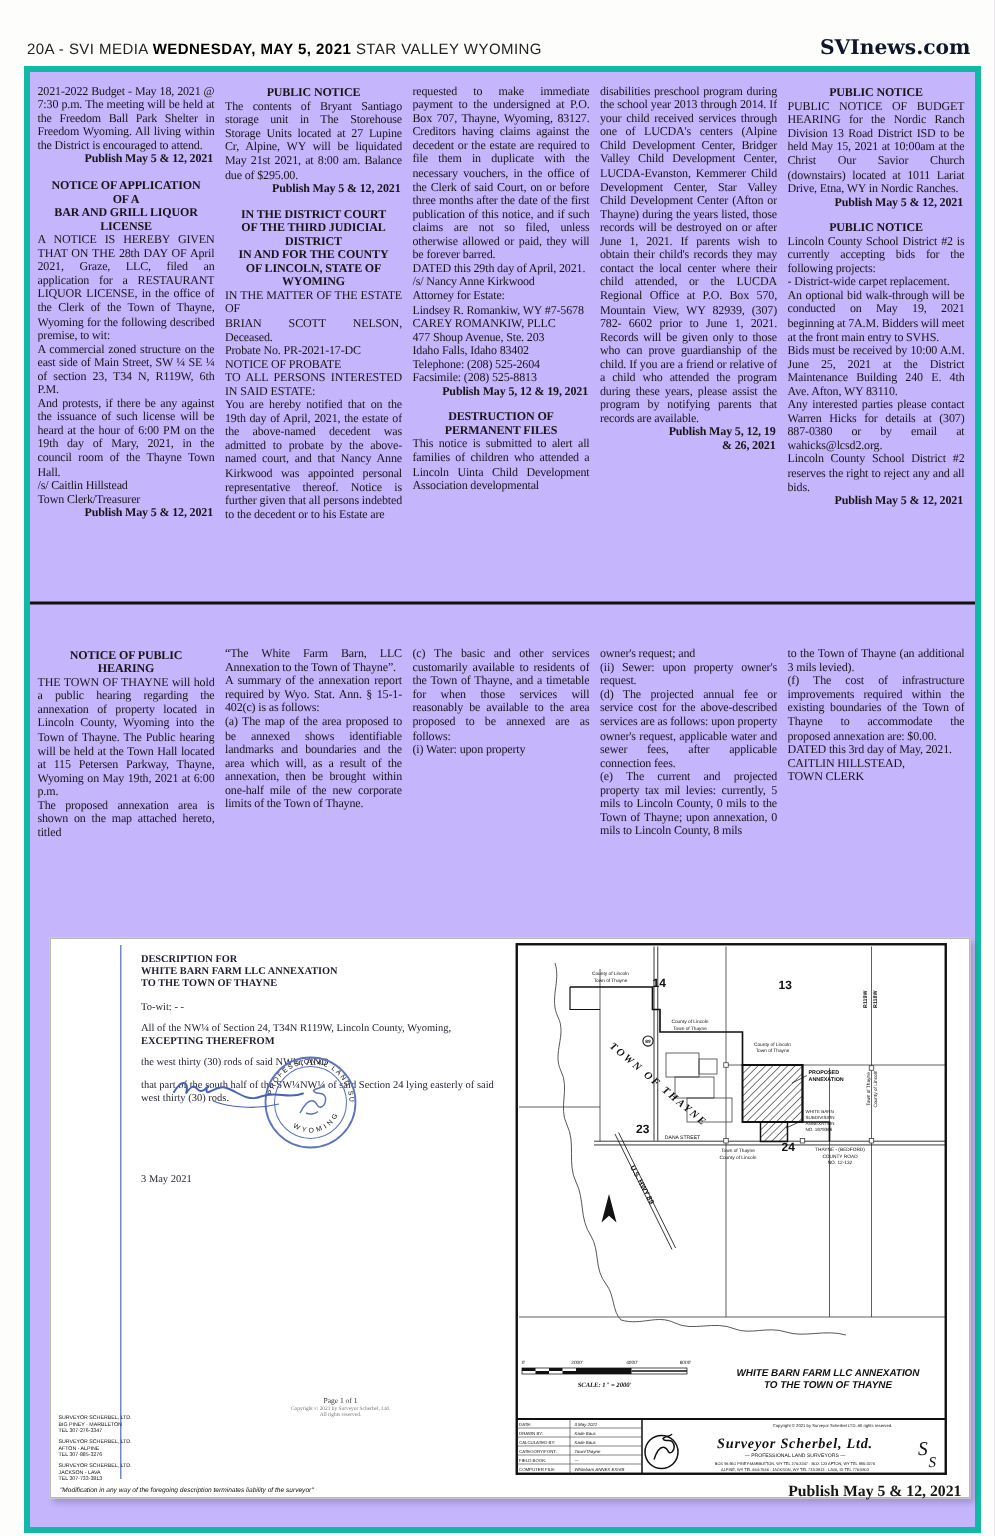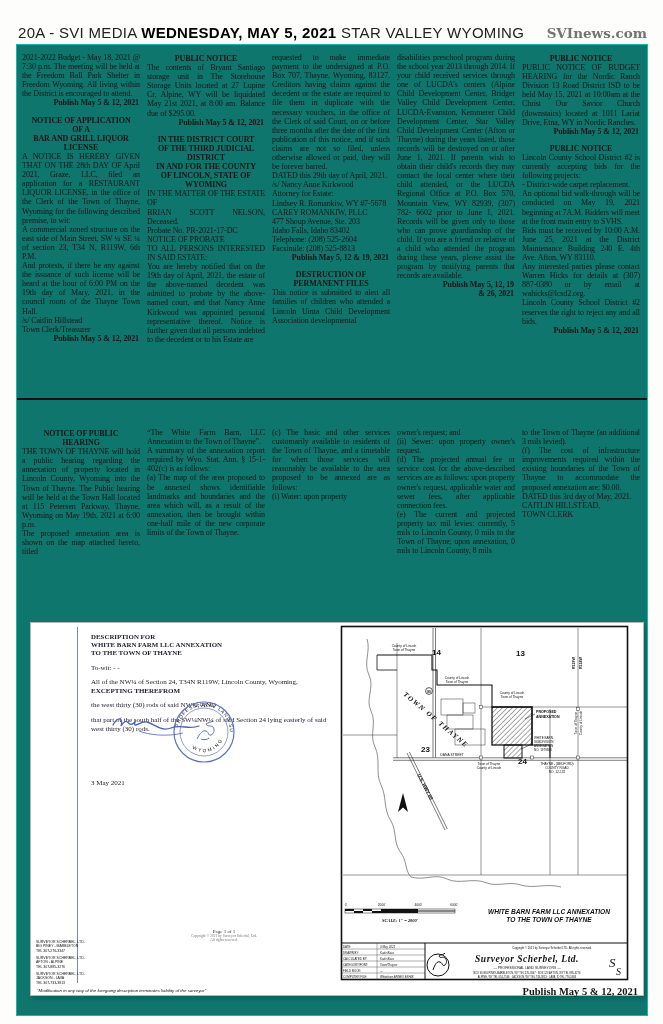--- a/index.html
+++ b/index.html
@@ -1,23 +1,23 @@
 <!DOCTYPE html>
 <html><head>
 <meta charset="utf-8">
 <style>
   html,body{margin:0;padding:0;background:#e8e8e4;}
   .page{position:relative;width:663px;height:1024px;background:#fdfdfb;font-family:"Liberation Serif",serif;color:#161616;overflow:hidden;}
   
   .hdr{position:absolute;top:24px;left:18px;right:16px;display:flex;justify-content:space-between;align-items:baseline;font-family:"Liberation Sans",sans-serif;}
-  .hdr-left{font-size:15px;letter-spacing:.3px;color:#222;}
+  .hdr-left{font-size:10px;letter-spacing:.3px;color:#222;}
   .hdr-left b{font-weight:bold;color:#000;}
-  .hdr-site{font-family:"DejaVu Serif",serif;font-weight:bold;font-size:13.5px;color:#737373;}
-  
-  .frame{position:absolute;left:16px;top:44px;width:630px;height:970px;border:1px solid #14b8a6;background:#0f766e;}
+  .hdr-site{font-family:"DejaVu Serif",serif;font-weight:bold;font-size:13.5px;color:#0f172a;}
+  
+  .frame{position:absolute;left:16px;top:44px;width:630px;height:970px;border:4px solid #14b8a6;background:#c4b5fd;}
   
   .cols{display:flex;gap:7px;padding:8px 5px 0 5px;}
   .ncol{width:118px;flex:0 0 118px;font-size:8px;line-height:9.1px;text-align:justify;letter-spacing:-0.1px;overflow:hidden;}
   .nblock{margin-bottom:8px;}
   .ntitle{font-weight:bold;text-align:center;white-space:pre-line;text-align-last:center;margin:1px 0 0 0;}
   .npara{margin:0;}
   .npublish{font-weight:bold;text-align:right;text-align-last:right;white-space:pre-line;padding-right:1px;}
   .top-notices{height:352px;overflow:hidden;}
   
   .hearing{position:absolute;top:353px;left:0;right:0;height:216px;border-top:2px solid #111;overflow:hidden;}

